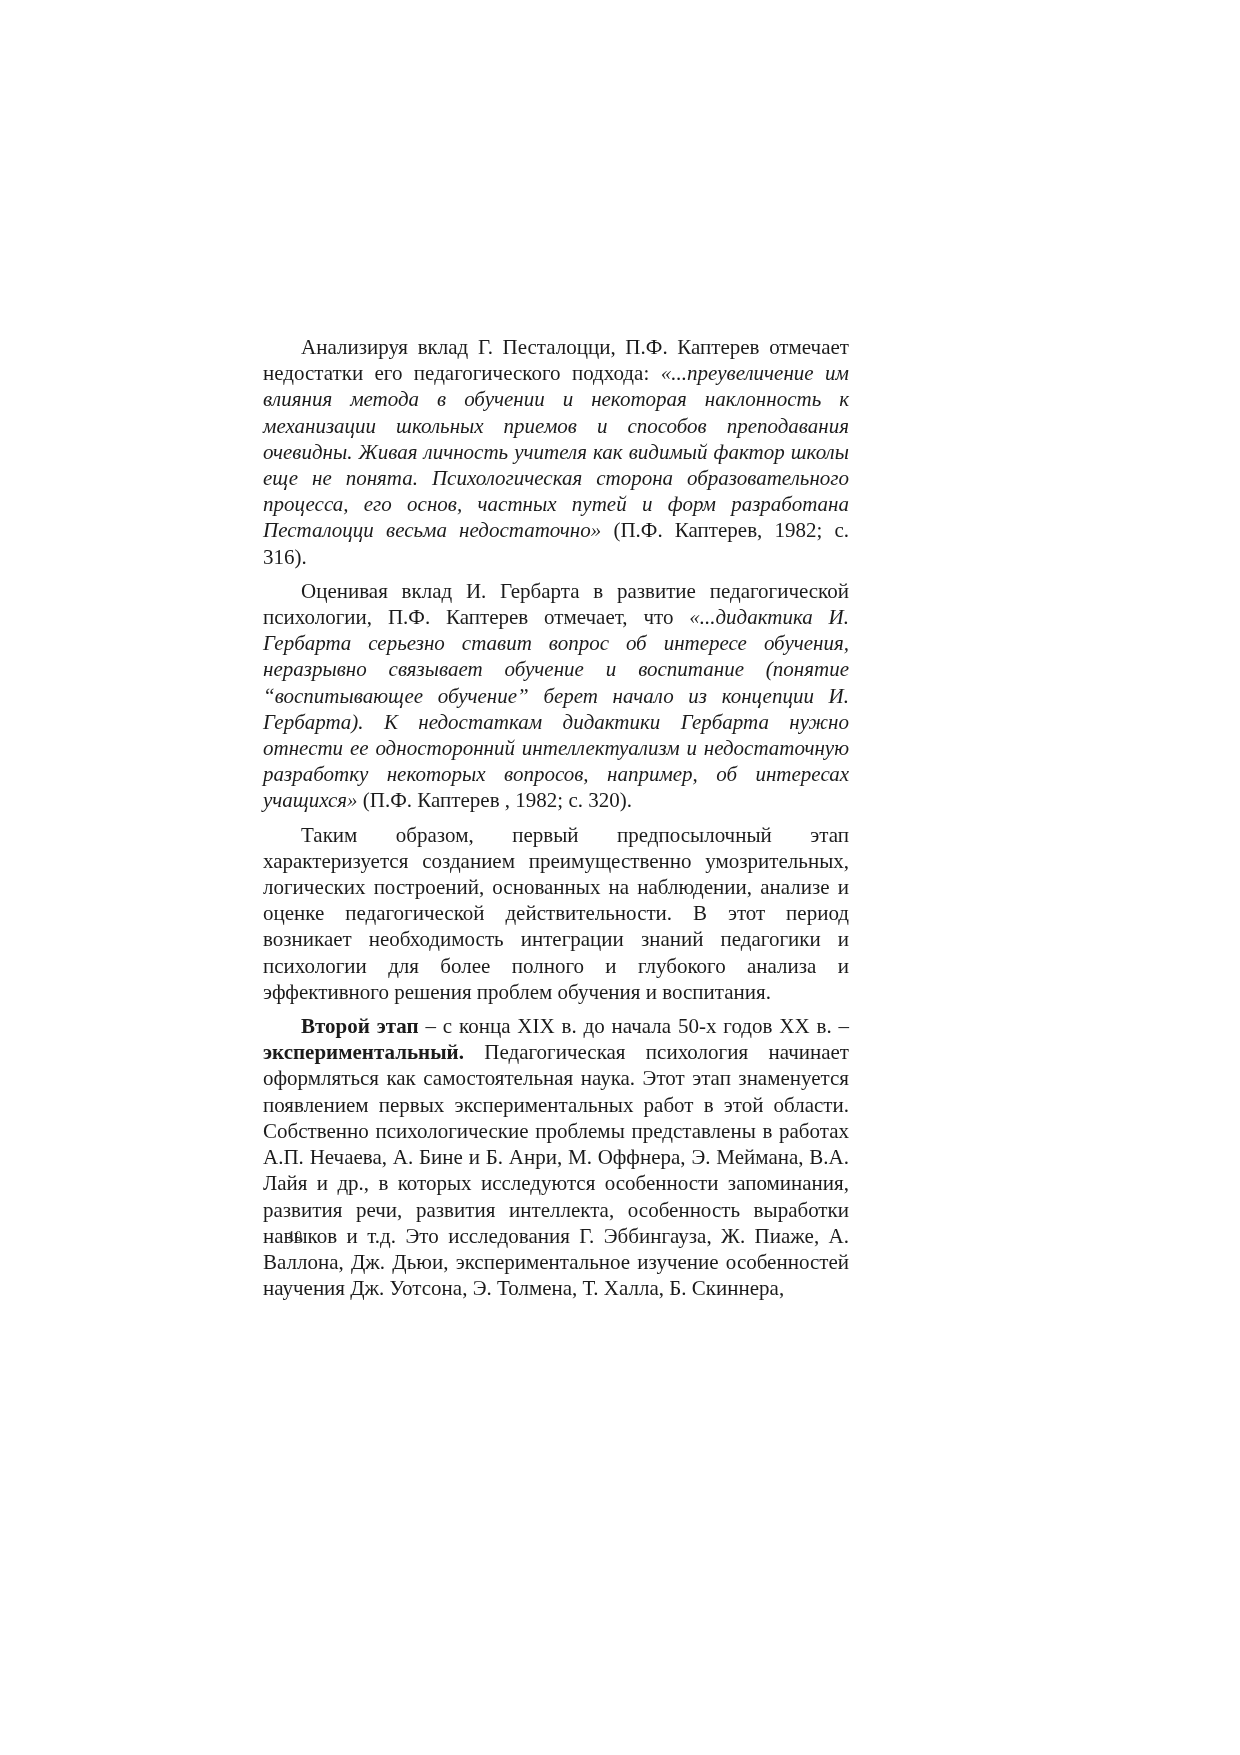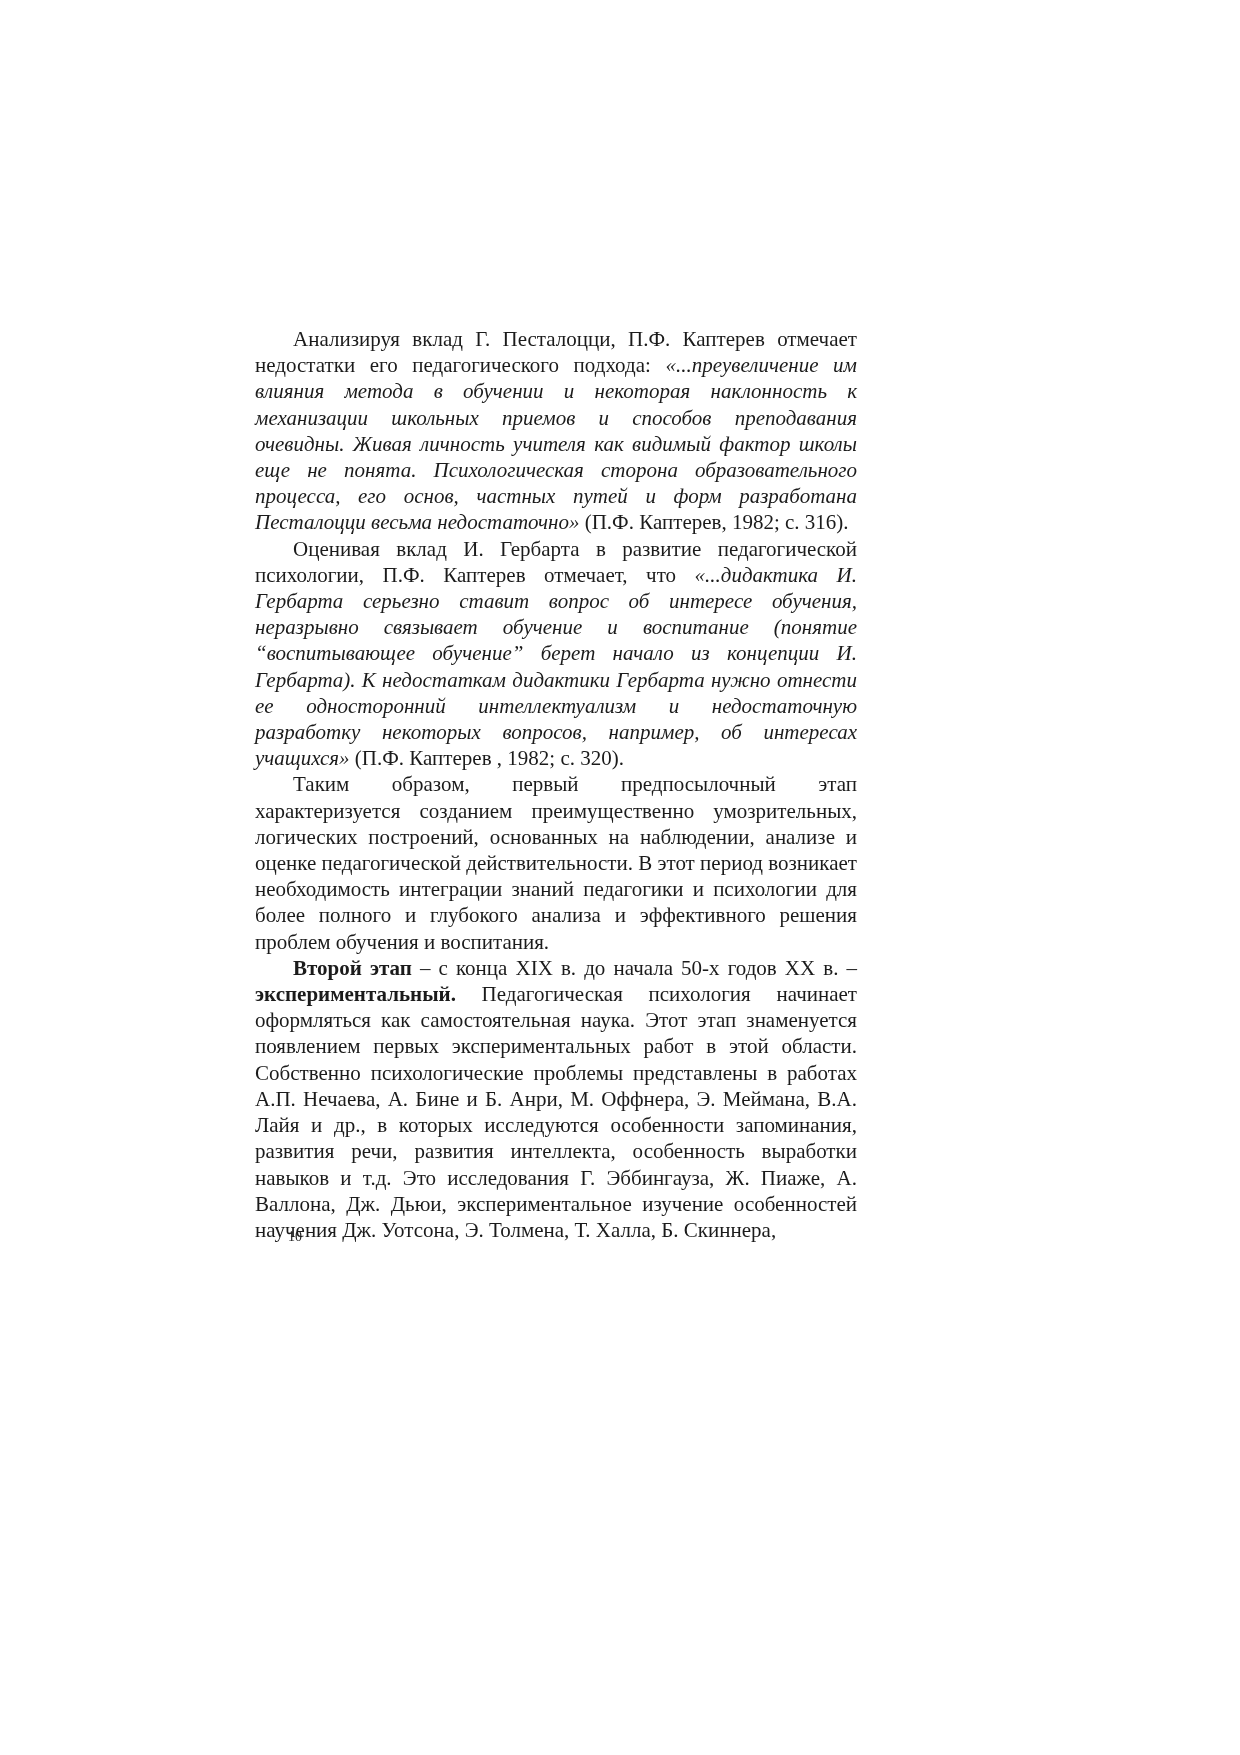--- a/index.html
+++ b/index.html
@@ -19,21 +19,21 @@
   .text-block {
     position: absolute;
     left: 255px;
     top: 326px;
     width: 602px;
     font-size: 21px;
     line-height: 26.2px;
     text-align: justify;
   }
   .para {
-    margin: 0;
+    margin: 8px;
     padding: 0;
     text-indent: 38px;
   }
   .seg-normal {
     font-style: normal;
     font-weight: normal;
   }
   .seg-italic {
     font-style: italic;
     font-weight: normal;

